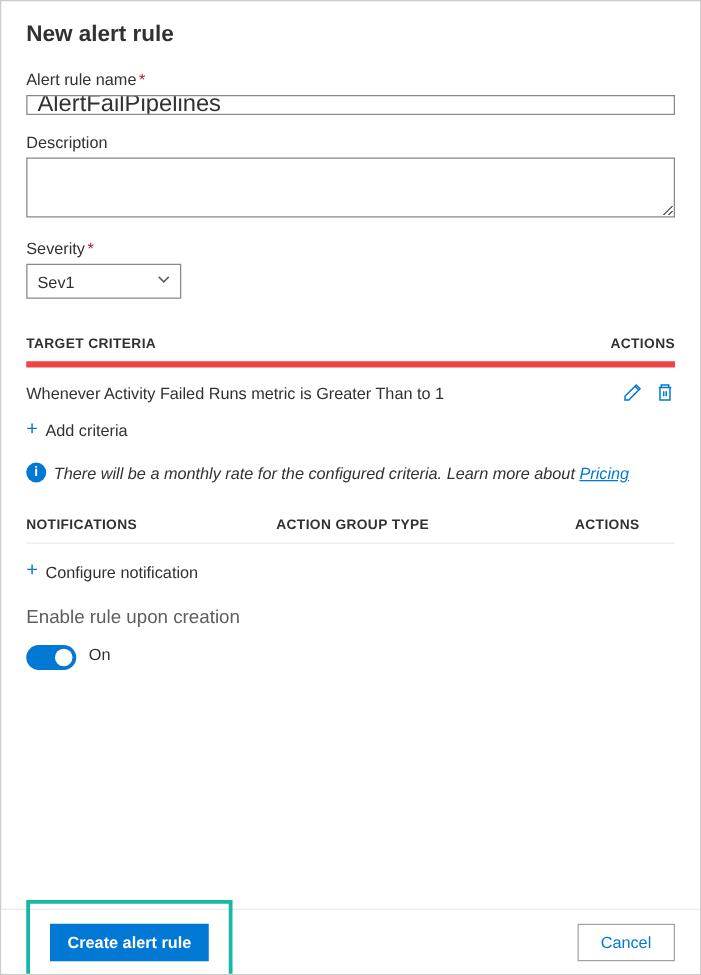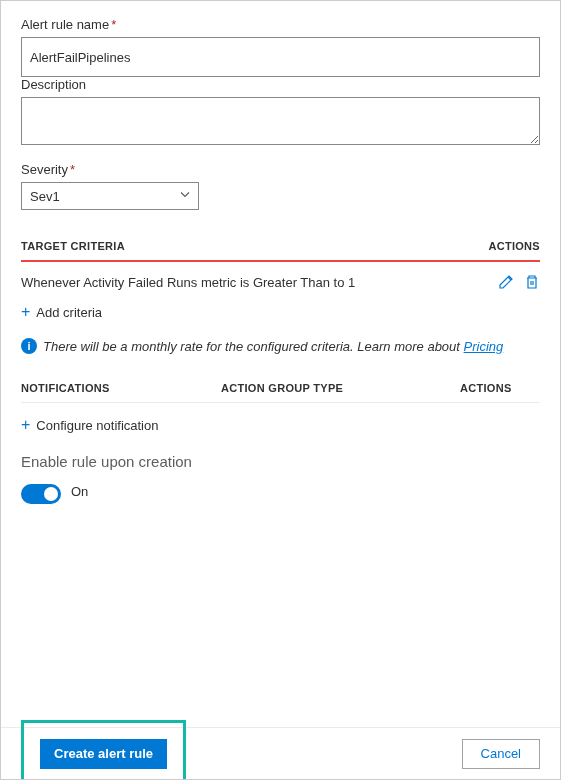--- a/index.html
+++ b/index.html
@@ -25,42 +25,43 @@
   }
   .field-label {
     font-size: 13px;
     font-weight: 400;
     margin-bottom: 5px;
     color: #323130;
   }
   .required { color: #a4262c; margin-left: 2px; }
   .text-input {
     width: 100%;
-    height: 40px;
+    height: 16px;
     border: 1px solid #8a8886;
     padding: 3px 8px;
-    font-size: 13px;
+    font-size: 19px;
     color: #323130;
     background: #fff;
     outline: none;
+    margin-bottom: 14px;
     font-family: inherit;
   }
   .textarea {
     width: 100%;
     height: 48px;
     border: 1px solid #8a8886;
     padding: 6px 8px;
     font-size: 13px;
     resize: both;
     font-family: inherit;
     margin-bottom: 14px;
   }
   .select-wrap {
     position: relative;
-    width: 178px;
+    width: 124px;
     margin-bottom: 30px;
   }
   .select {
     width: 100%;
     height: 28px;
     border: 1px solid #8a8886;
     padding: 3px 24px 3px 8px;
     font-size: 13px;
     background: #fff;
     appearance: none;
@@ -70,21 +71,21 @@
   .chevron {
     position: absolute;
     right: 8px;
     top: 50%;
     transform: translateY(-50%);
     pointer-events: none;
   }
   .section-row {
     display: flex;
     justify-content: space-between;
-    border-bottom: 2px solid #ef4444;
+    border-bottom: 5px solid #ef4444;
     padding-bottom: 8px;
     margin-bottom: 12px;
   }
   .section-heading {
     font-size: 11px;
     font-weight: 600;
     letter-spacing: 0.3px;
     color: #323130;
   }
   .criteria-item {
@@ -233,20 +234,21 @@
     font-size: 13px;
     cursor: pointer;
     font-family: inherit;
   }
 </style>
 </head>
 <body>
 
 <div class="panel">
 
+  <h1 class="page-title">New alert rule</h1>
 
   <div class="field-label">
     <span>Alert rule name</span><span class="required">*</span>
   </div>
   <input type="text" class="text-input" value="AlertFailPipelines" style="">
 
   <div class="field-label">Description</div>
   <textarea class="textarea" style=""></textarea>
 
   <div class="field-label">

